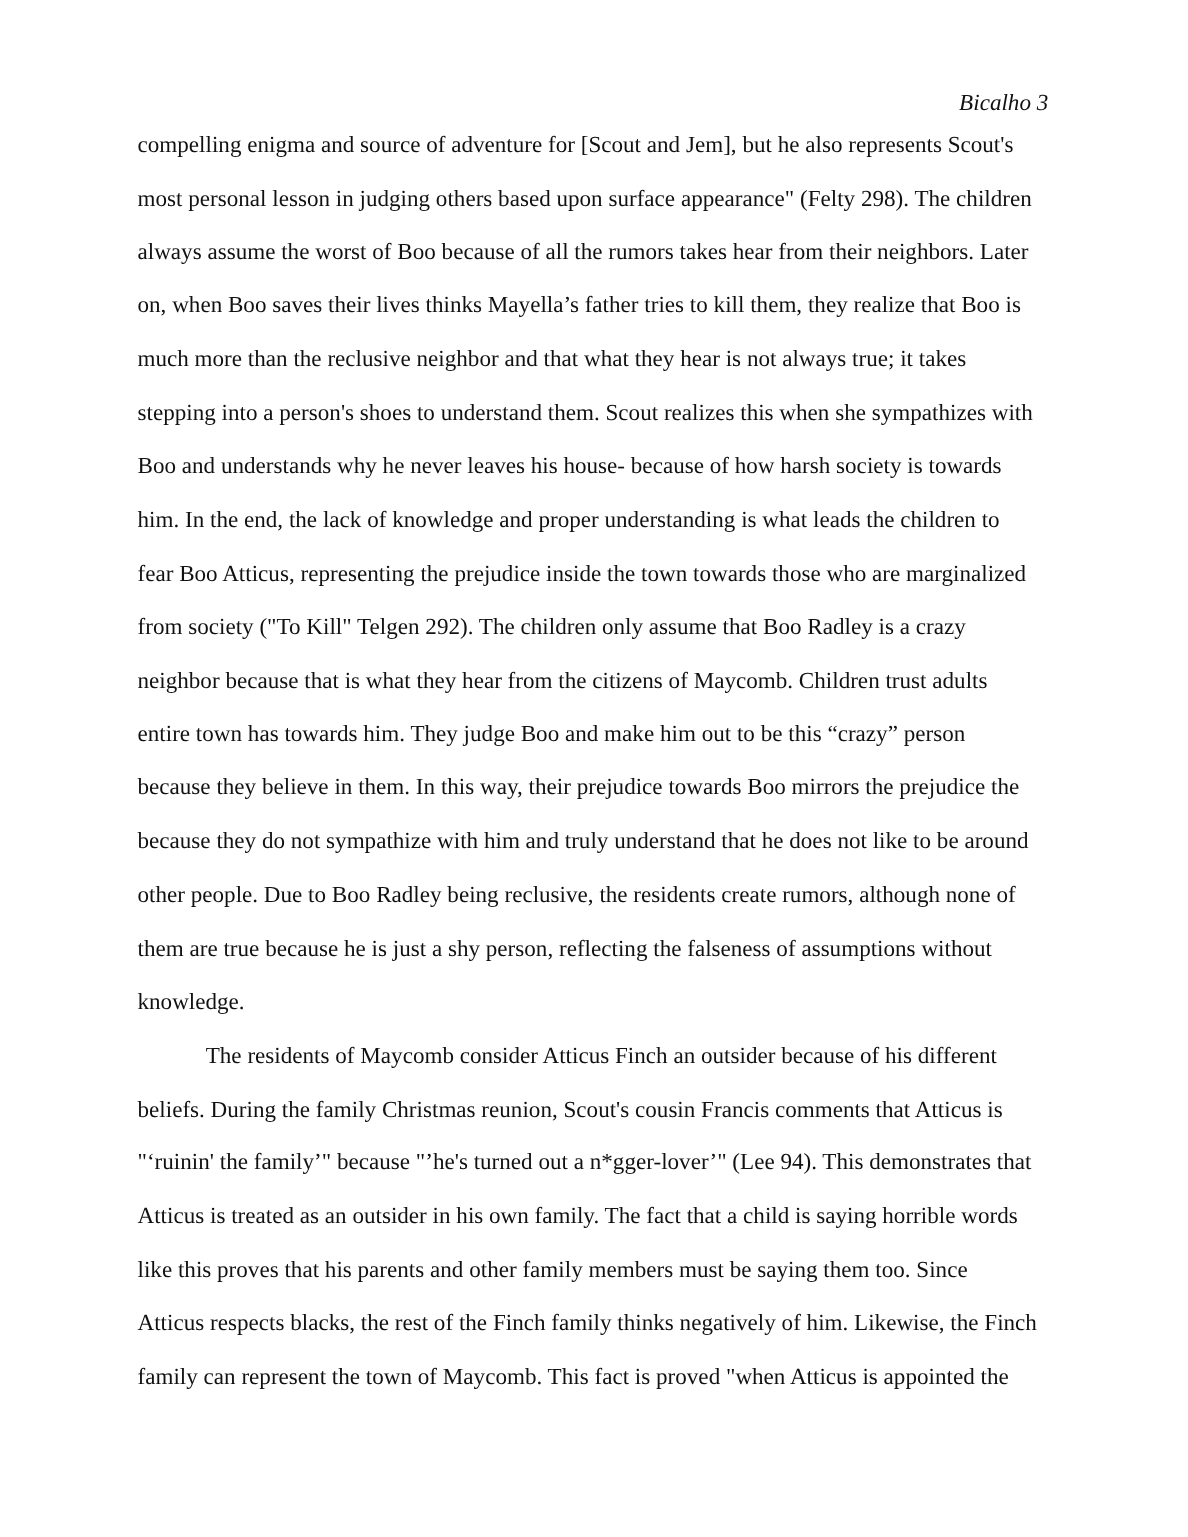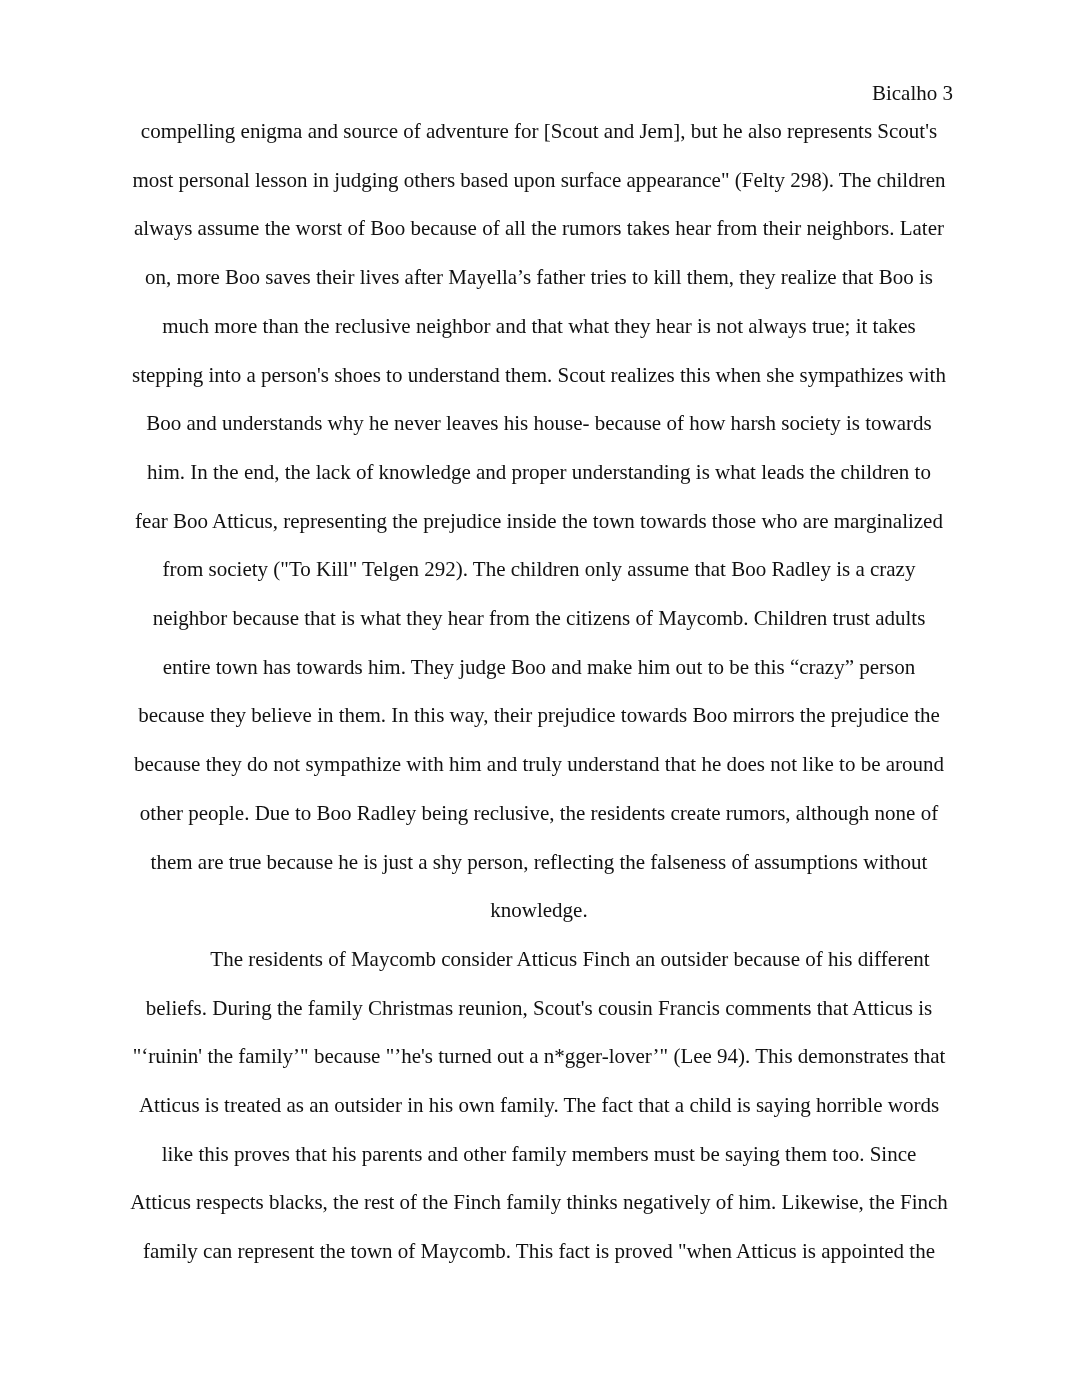--- a/index.html
+++ b/index.html
@@ -17,31 +17,31 @@
     color: #111111;
     overflow: hidden;
   }
   .header {
     position: absolute;
     top: 81px;
     left: 125px;
     right: 127px;
     text-align: right;
     line-height: 24px;
+    font-style: italic;
   }
   .content {
     position: absolute;
     top: 107px;
     left: 125px;
     right: 127px;
   }
   .paragraph {
     margin: 0;
     padding: 0;
-    text-align: center;
   }
   .line {
     line-height: 48.7px;
     white-space: nowrap;
   }
   .line.indent {
     padding-left: 62px;
   }
 </style>
 </head>
@@ -49,21 +49,21 @@
 
 <div class="page" style="background: rgb(255, 255, 255); color: rgb(17, 17, 17);">
   <div class="header">
     <span>Bicalho 3</span>
   </div>
   <div class="content" id="essay-content">
       <div class="paragraph">
         <div class="line">compelling enigma and source of adventure for [Scout and Jem], but he also represents Scout's</div>
         <div class="line">most personal lesson in judging others based upon surface appearance" (Felty 298). The children</div>
         <div class="line">always assume the worst of Boo because of all the rumors takes hear from their neighbors. Later</div>
-        <div class="line">on, more Boo saves their lives after Mayella’s father tries to kill them, they realize that Boo is</div>
+        <div class="line">on, when Boo saves their lives thinks Mayella’s father tries to kill them, they realize that Boo is</div>
         <div class="line">much more than the reclusive neighbor and that what they hear is not always true; it takes</div>
         <div class="line">stepping into a person's shoes to understand them. Scout realizes this when she sympathizes with</div>
         <div class="line">Boo and understands why he never leaves his house- because of how harsh society is towards</div>
         <div class="line">him. In the end, the lack of knowledge and proper understanding is what leads the children to</div>
         <div class="line">fear Boo Atticus, representing the prejudice inside the town towards those who are marginalized</div>
         <div class="line">from society ("To Kill" Telgen 292). The children only assume that Boo Radley is a crazy</div>
         <div class="line">neighbor because that is what they hear from the citizens of Maycomb. Children trust adults</div>
         <div class="line">entire town has towards him. They judge Boo and make him out to be this “crazy” person</div>
         <div class="line">because they believe in them. In this way, their prejudice towards Boo mirrors the prejudice the</div>
         <div class="line">because they do not sympathize with him and truly understand that he does not like to be around</div>

